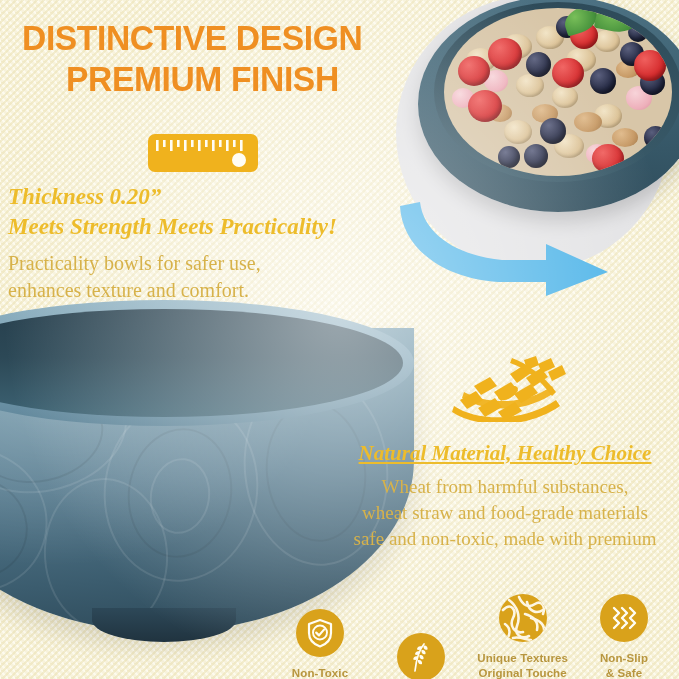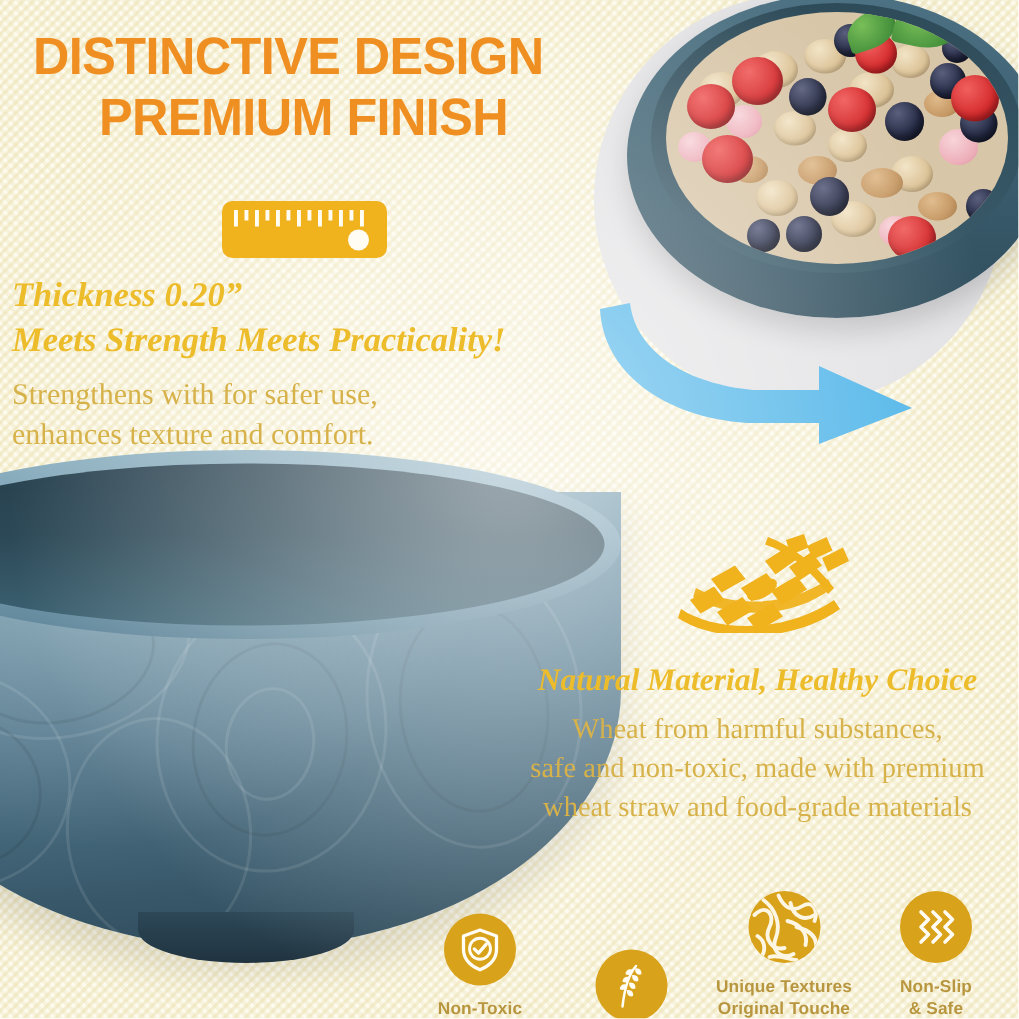--- a/index.html
+++ b/index.html
@@ -240,21 +240,21 @@
   }
 
   
   #natural-block {
     position: absolute;
     left: 332px;
     top: 440px;
     width: 346px;
     text-align: center;
   }
-  #natural-block .gold-italic { font-size: 21px; }
+  #natural-block .gold-italic { font-size: 21px; text-decoration: underline; }
   #natural-block .gold-body   { font-size: 19px; margin-top: 6px; }
 
   
   #feature-row {
     position: absolute;
     left: 272px;
     top: 594px;
     width: 400px;
     display: flex;
     justify-content: space-between;
@@ -392,21 +392,21 @@
       <rect x="78" y="6" width="2.6" height="11"></rect>
       <rect x="85" y="6" width="2.6" height="7"></rect>
       <rect x="92" y="6" width="2.6" height="11"></rect>
     </g>
     <circle cx="91" cy="26" r="7" fill="#fffdf4"></circle>
   </svg>
 
   <div id="thickness-block">
     <div class="gold-italic">Thickness 0.20”</div>
     <div class="gold-italic">Meets Strength Meets Practicality!</div>
-    <div class="gold-body">Strengthens with for safer use,</div>
+    <div class="gold-body">Practicality bowls for safer use,</div>
     <div class="gold-body" style="margin-top:0">enhances texture and comfort.</div>
   </div>
 
   <svg id="wheat-sheaf" viewBox="0 0 122 66">
     <g fill="#f0b21d">
       <path d="M2 50 C26 66, 72 66, 104 44 L108 50 C74 74, 24 72, 0 56 Z"></path>
       <path d="M12 36 C34 48, 72 50, 100 30 L103 36 C74 58, 32 56, 10 42 Z" opacity="0.95"></path>
       <g transform="rotate(-30 0 0)">
         <ellipse cx="30" cy="60" rx="11" ry="5.5"></ellipse>
       </g>
@@ -421,22 +421,22 @@
       <path d="M72 4  l12 -4 l3 9 l-12 5 Z"></path>
       <path d="M86 8  l13 -6 l4 9 l-13 6 Z"></path>
       <path d="M96 16 l14 -7 l4 9 l-14 7 Z"></path>
       <path d="M60 2 C76 8, 92 20, 104 36 L100 40 C88 24, 74 12, 58 7 Z"></path>
     </g>
   </svg>
 
   <div id="natural-block">
     <div class="gold-italic">Natural Material, Healthy Choice</div>
     <div class="gold-body">Wheat from harmful substances,</div>
+    <div class="gold-body" style="margin-top:0">wheat straw and food-grade materials</div>
     <div class="gold-body" style="margin-top:0">safe and non-toxic, made with premium</div>
-    <div class="gold-body" style="margin-top:0">wheat straw and food-grade materials</div>
   </div>
 
   <div id="feature-row">
 
     <div class="feature">
       <div class="feature-circle">
         <svg width="28" height="30" viewBox="0 0 28 30">
           <path d="M14 2 L25 6 V15 C25 22, 19.5 26.5, 14 28.5 C8.5 26.5, 3 22, 3 15 V6 Z" fill="none" stroke="#fffdf4" stroke-width="2.2" stroke-linejoin="round"></path>
           <circle cx="14" cy="14.5" r="7" fill="none" stroke="#fffdf4" stroke-width="1.9"></circle>
           <path d="M10.2 14.6 L13 17.4 L18.2 11.4" fill="none" stroke="#fffdf4" stroke-width="2.2" stroke-linecap="round" stroke-linejoin="round"></path>

